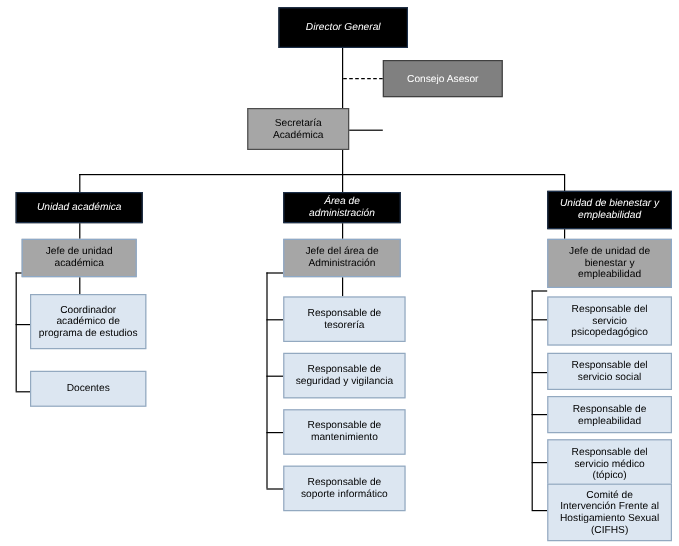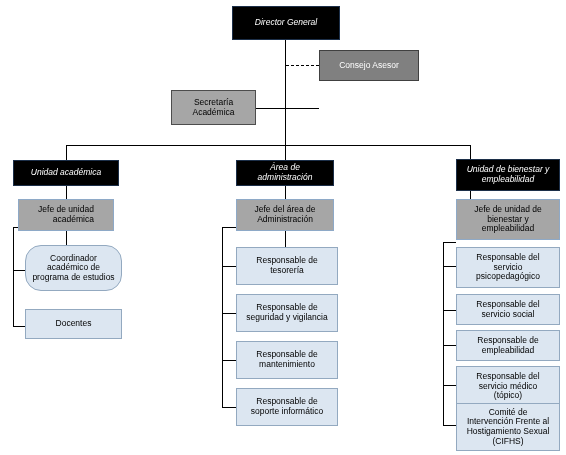--- a/index.html
+++ b/index.html
@@ -50,20 +50,21 @@
     border: 1px solid #404040;
     font-size: 8.5px;
   }
 
   
   .node.midgrey {
     background: #a6a6a6;
     color: #000000;
     border: 1px solid #4d4d4d;
     font-size: 8.5px;
+    margin-left: 35px;
   }
 
   
   .node.chief {
     background: #a6a6a6;
     color: #000000;
     border: 1px solid #8ea9c7;
     font-size: 8.5px;
   }
 
@@ -140,24 +141,24 @@
   <div class="node black" style="left:232px; top:6px; width:108px; height:34px;">Director General</div>
 
   <div class="node darkgrey" style="left:319px; top:50px; width:100px; height:31px;">Consejo Asesor</div>
 
   <div class="node midgrey" style="left:171px; top:90px; width:85px; height:35px;">Secretaría
 Académica</div>
 
 
   <div class="node black" style="left:13px; top:160px; width:106px; height:26px;">Unidad académica</div>
 
-  <div class="node chief" style="left:18px; top:199px; width:96px; height:32px;text-align:right;">Jefe de unidad
+  <div class="node chief" style="left:18px; top:199px; width:96px; height:32px;">Jefe de unidad
 académica</div>
 
-  <div class="node lightblue" style="left:25px; top:245px; width:97px; height:46px;border-radius:16px;">Coordinador
+  <div class="node lightblue" style="left:25px; top:245px; width:97px; height:46px;">Coordinador
 académico de
 programa de estudios</div>
 
   <div class="node lightblue" style="left:25px; top:309px; width:97px; height:30px;">Docentes</div>
 
   <div class="node chief" style="left:236px; top:199px; width:98px; height:32px;">Jefe del área de
 Administración</div>
 
   <div class="node black" style="left:236px; top:160px; width:98px; height:26px;">Área de
 administración</div>

